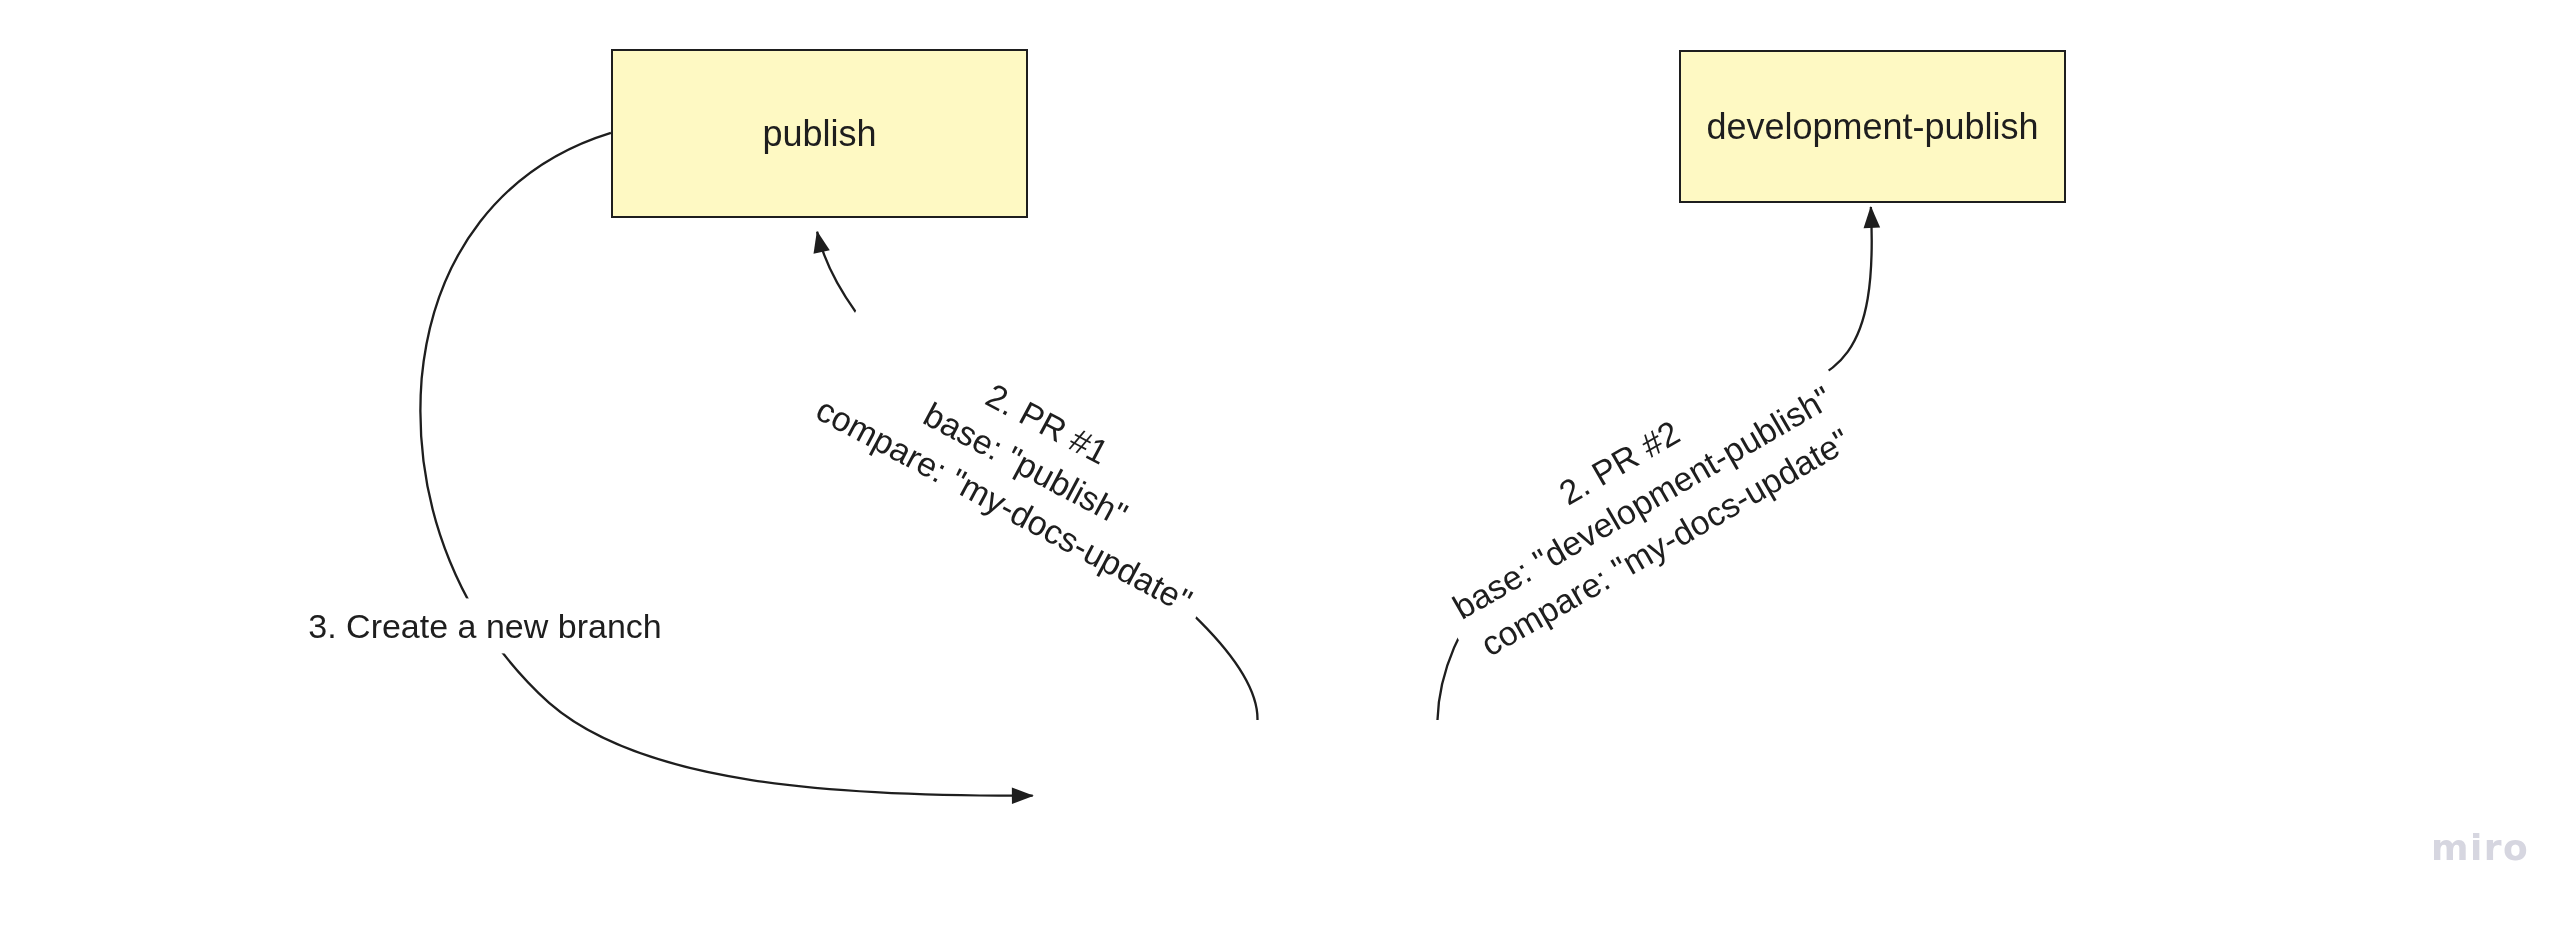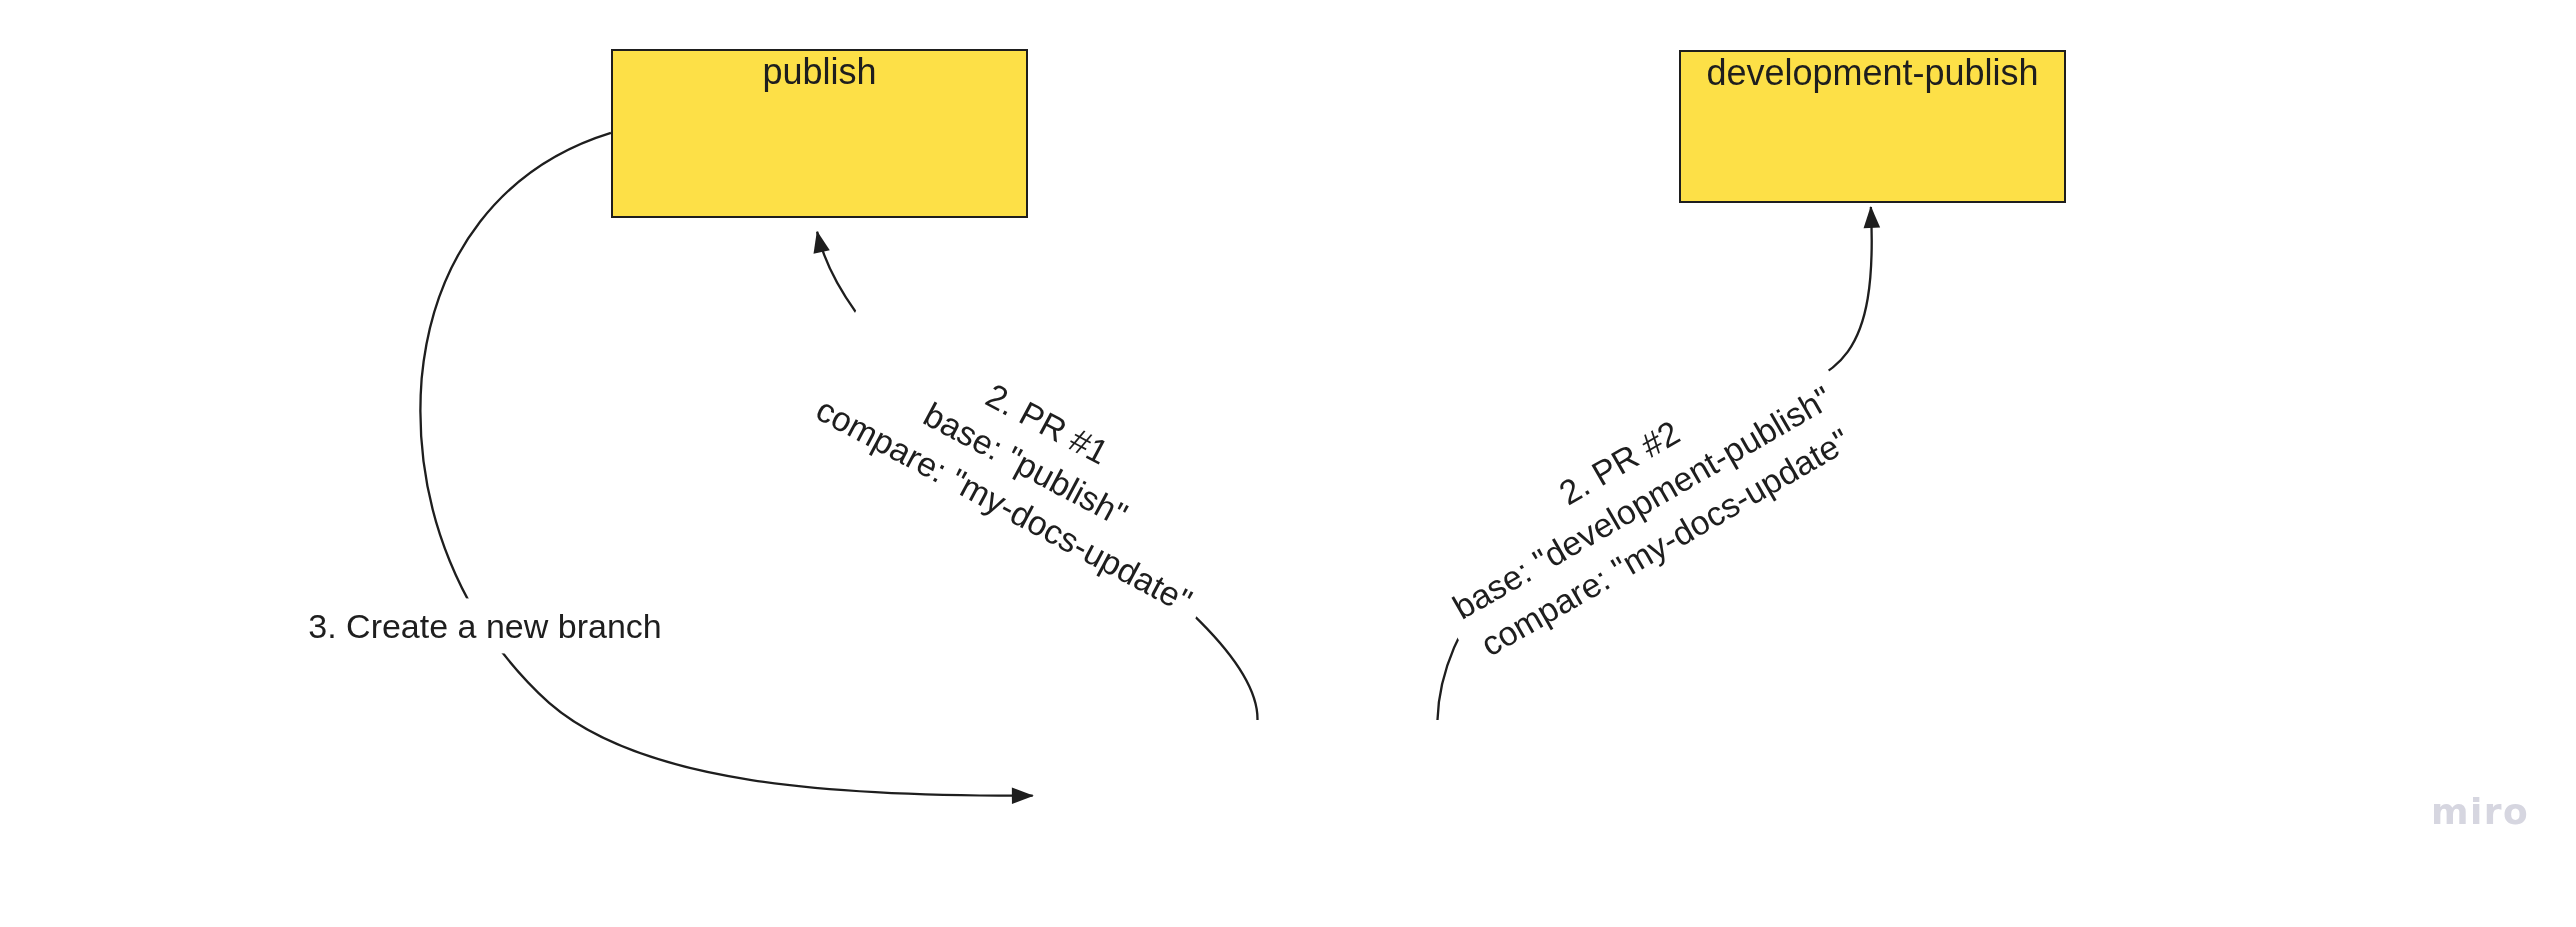--- a/index.html
+++ b/index.html
@@ -8,24 +8,24 @@
     width:2576px;height:927px;
     background:#ffffff;
     overflow:hidden;
     font-family:"Liberation Sans",sans-serif;
     color:#1e1e1e;
   }
   .connectors{position:absolute;left:0;top:0;z-index:1;}
   .connectors path.link{fill:none;stroke:#1e1e1e;stroke-width:3px;}
   .node{
     position:absolute;
-    background:#fde047;
+    background:#fef9c3;
     border:2.3px solid #1e1e1e;
     display:flex;flex-direction:column;
-    align-items:center;
+    align-items:center;justify-content:center;
     text-align:center;
     font-size:36px;line-height:42px;
     z-index:3;
     box-sizing:border-box;
   }
   .node span{display:block;}
   .edge-label{
     position:absolute;
     background:#ffffff;
     font-size:34px;line-height:46px;
@@ -33,21 +33,21 @@
     white-space:nowrap;
     padding:4.6px 12.4px;
     z-index:2;
   }
   .edge-label span{display:block;}
   .plain{transform:translate(-50%,-50%);}
   .rot-cw{transform:translate(-50%,-50%) rotate(28deg);}
   .rot-ccw{transform:translate(-50%,-50%) rotate(-30deg);}
   .watermark{
     position:absolute;
-    left:2431px;top:791px;
+    left:2431px;top:827px;
     font-family:"DejaVu Sans",sans-serif;
     font-size:36px;font-weight:bold;
     letter-spacing:1.5px;
     color:#d6d6e0;
     z-index:4;
   }
 </style>
 </head>
 <body>
 

